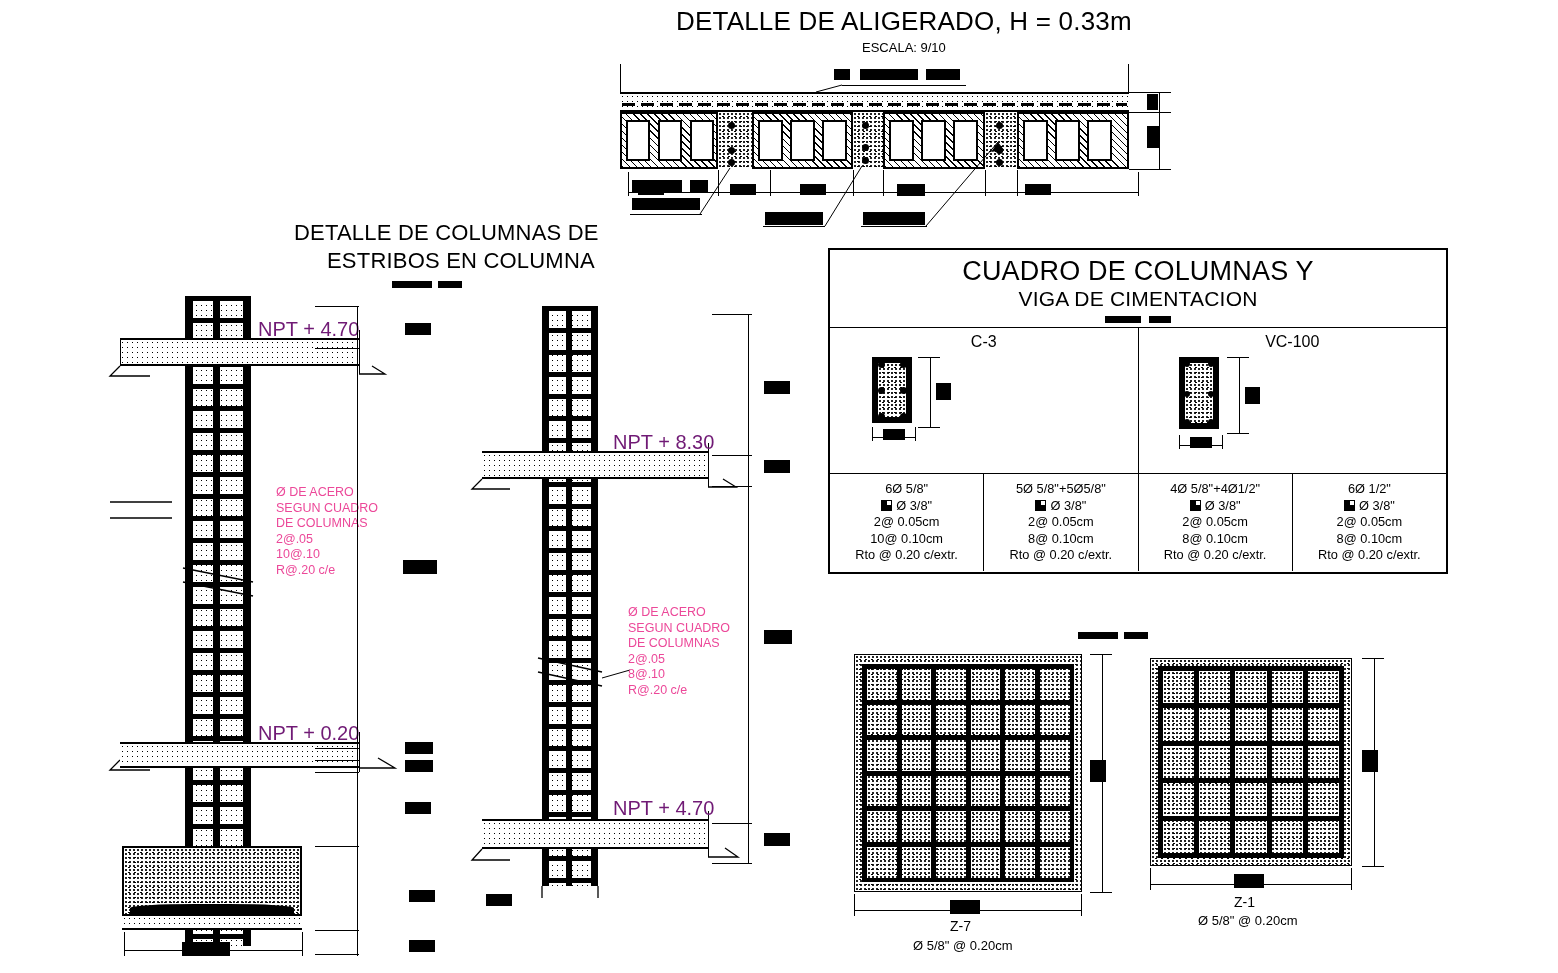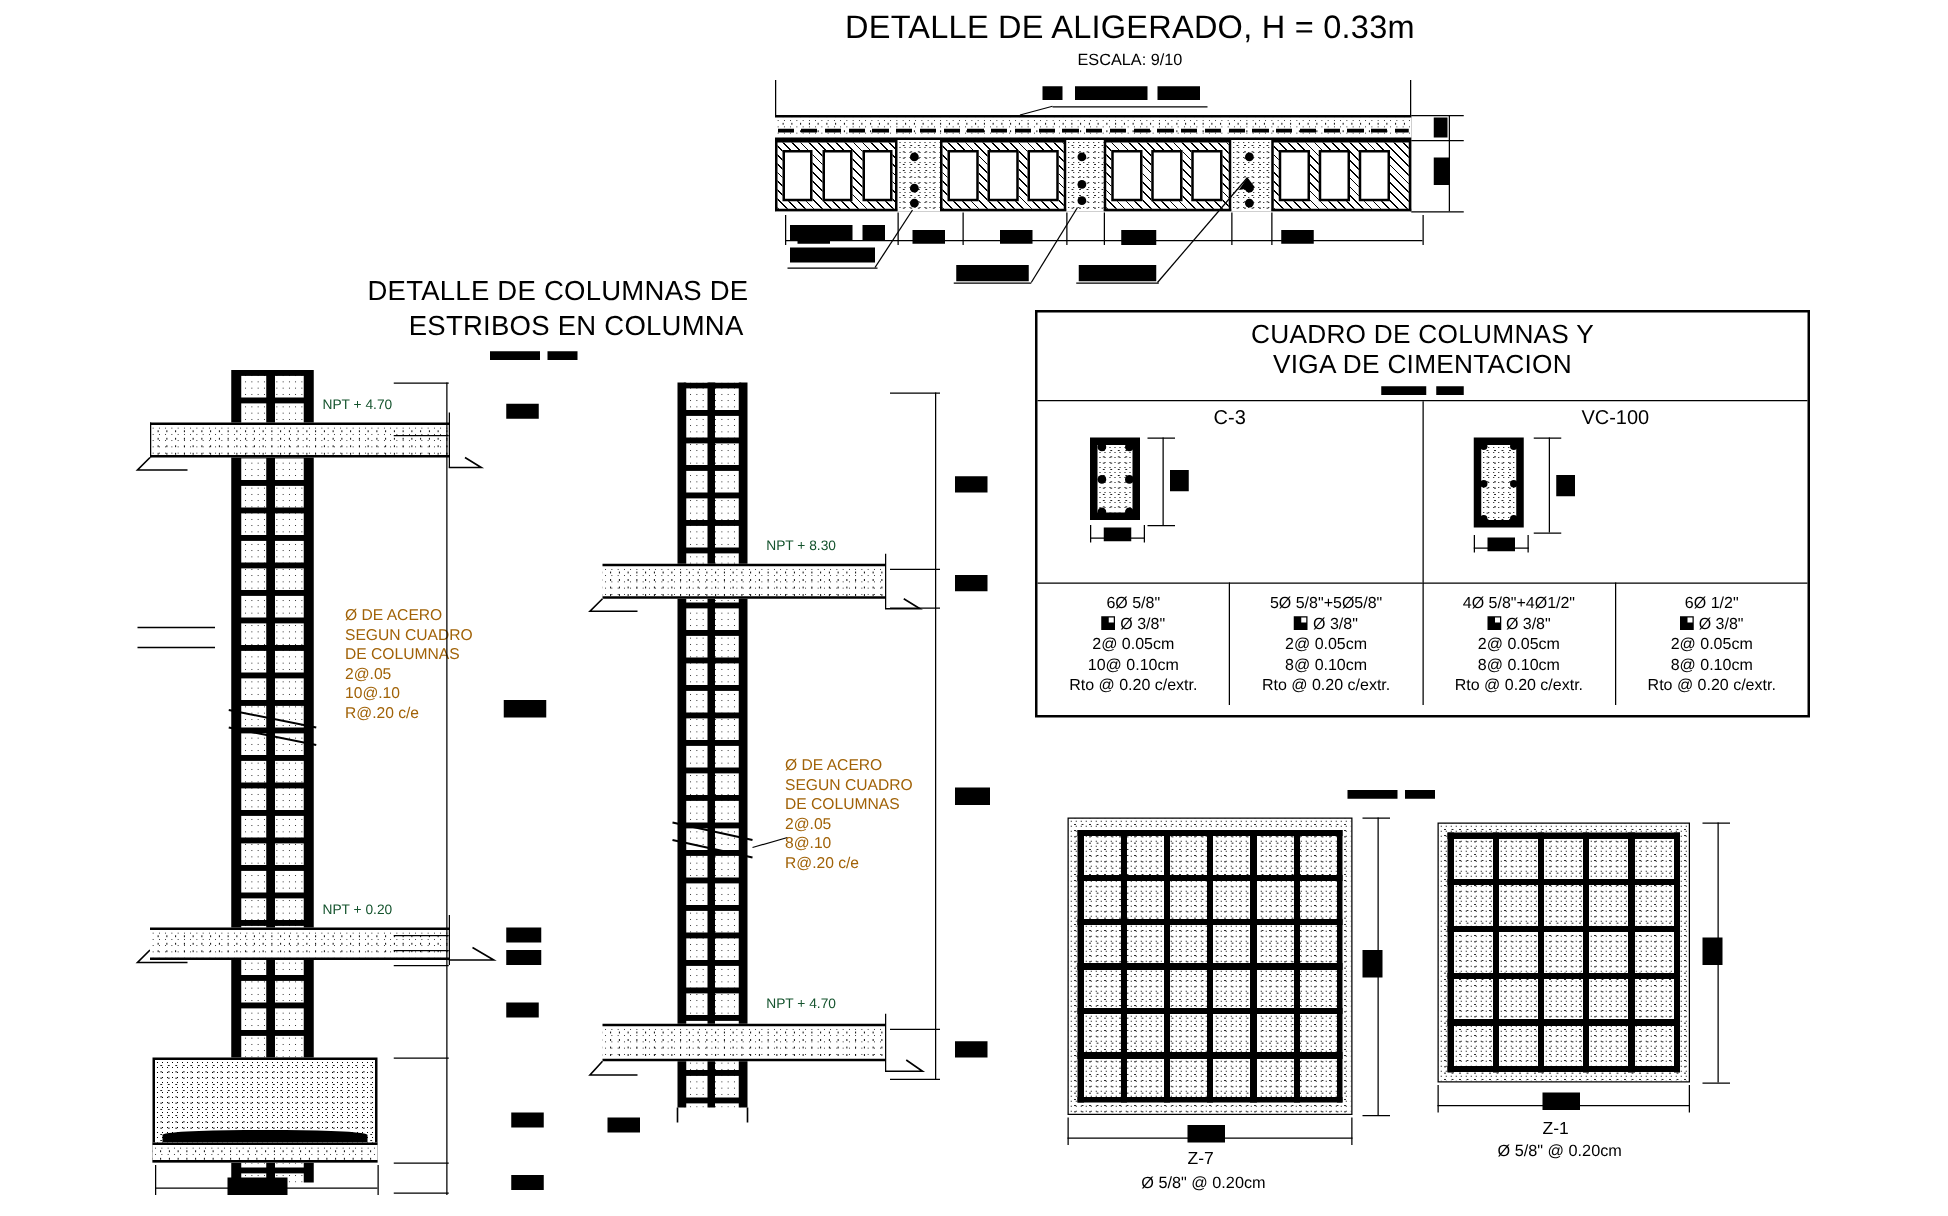--- a/index.html
+++ b/index.html
@@ -21,27 +21,27 @@
     color: #000;
     white-space: nowrap;
     letter-spacing: 0.2px;
   }
   .sub {
     font-size: 13px;
     color: #000;
     white-space: nowrap;
   }
   .lbl {
-    font-size: 11px;
-    color: #14532d;
+    font-size: 20px;
+    color: #701a75;
     white-space: nowrap;
   }
   .note {
     font-size: 12.5px;
-    color: #a16207;
+    color: #ec4899;
     white-space: nowrap;
     line-height: 15.5px;
   }
   .tinylbl {
     font-size: 12.5px;
     color: #000;
     white-space: nowrap;
   }
   
   .redact { background: #000; }
@@ -337,21 +337,21 @@
     <div class="abs ln-h" style="left:232px; top:563px; width:40px;"></div>
     <div class="abs redact" style="left:284px; top:81px; width:26px; height:13px;"></div>
     <div class="abs redact" style="left:284px; top:160px; width:26px; height:13px;"></div>
     <div class="abs redact" style="left:284px; top:330px; width:28px; height:14px;"></div>
     <div class="abs redact" style="left:284px; top:533px; width:26px; height:13px;"></div>
     <div class="abs redact" style="left:6px; top:594px; width:26px; height:12px;"></div>
   </div>
 
   <div class="abs tbl" style="left:828px; top:248px; width:620px; height:326px;">
     <div class="tbl-head">
-      <div class="ttl" style="font-size:21px;">CUADRO DE COLUMNAS Y</div>
+      <div class="ttl" style="font-size:27px;">CUADRO DE COLUMNAS Y</div>
       <div class="ttl" style="font-size:21px;">VIGA DE CIMENTACION</div>
       <div style="display:flex; justify-content:center; gap:8px; margin-top:5px;">
         <div class="rule-a" style="width:36px;"></div>
         <div class="rule-b" style="width:22px;"></div>
       </div>
     </div>
 
     <div class="rowsep"></div>
 
     <div class="cellgrid">

